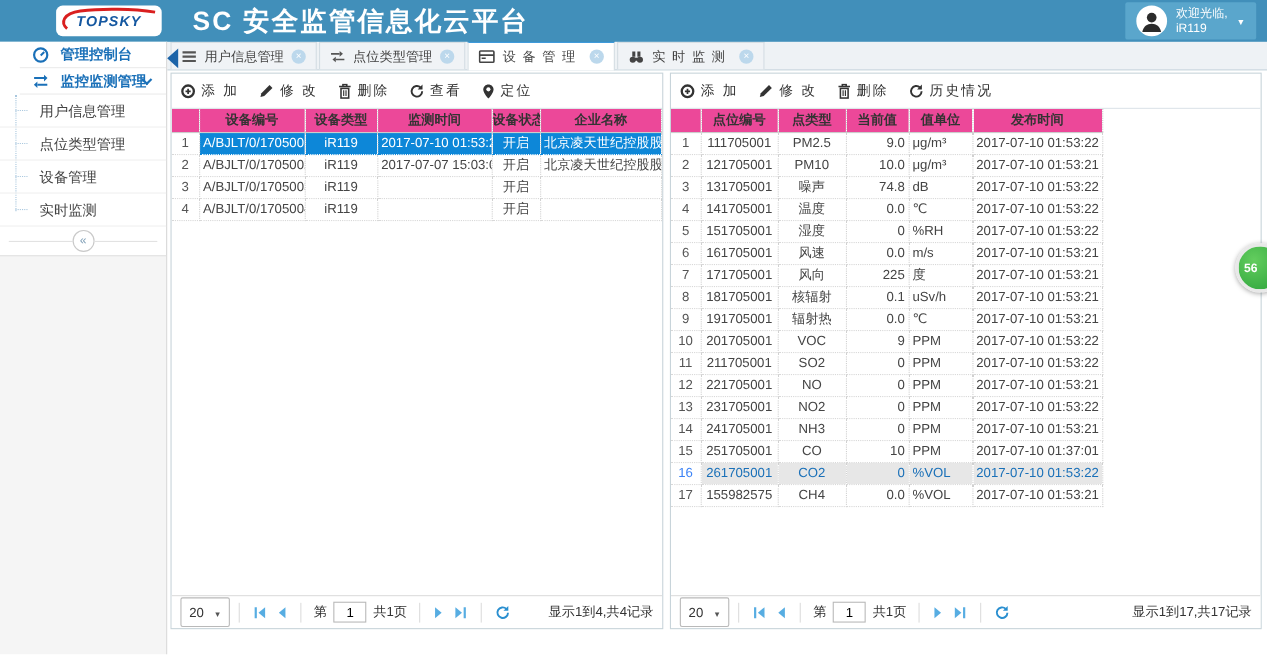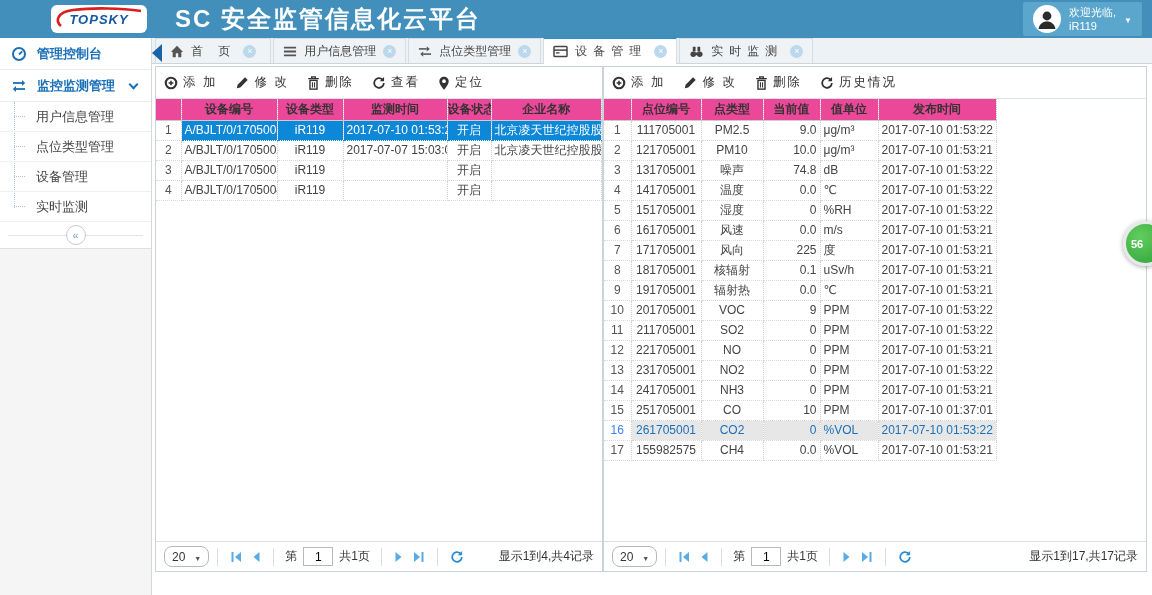--- a/index.html
+++ b/index.html
@@ -13,21 +13,21 @@
   .logo svg { position:absolute; left:0; top:0; }
   .app-title { color:#fff; font-size:24px; font-weight:bold; letter-spacing:2px; margin-left:28px; }
   .user-box { margin-left:auto; margin-right:10px; background:#5aa6cc; height:34px; border-radius:2px; display:flex; align-items:center; padding:0 10px; gap:8px; cursor:pointer; }
   .avatar { width:28px; height:28px; border-radius:50%; background:#fff; display:flex; align-items:center; justify-content:center; overflow:hidden; }
   .welcome { color:#fff; font-size:11px; line-height:1.3; }
   .caret::before { content:"▼"; color:#fff; font-size:8px; }
 
   
   .main-row { display:flex; height:557px; }
   .sidebar { width:152px; background:#fff; border-right:1px solid #d7d7d7; display:flex; flex-direction:column; position:relative; }
-  .side-section { height:32px; display:flex; align-items:center; gap:10px; padding-left:11px; color:#1a70b8; font-weight:bold; font-size:13px; border-bottom:1px solid #ececec; cursor:pointer; position:relative; }
+  .side-section { height:24px; display:flex; align-items:center; gap:10px; padding-left:11px; color:#1a70b8; font-weight:bold; font-size:13px; border-bottom:1px solid #ececec; cursor:pointer; position:relative;margin-left:18px; }
   .side-chevron { position:absolute; right:14px; width:7px; height:7px; border-right:2px solid #1a70b8; border-bottom:2px solid #1a70b8; transform:rotate(45deg); margin-top:-3px; }
   .side-sub { position:relative; }
   .side-sub::before { content:""; position:absolute; left:14px; top:0; bottom:14px; border-left:1px dotted #a9c7de; }
   .side-item { height:30px; display:flex; align-items:center; padding-left:36px; font-size:13px; color:#444; border-bottom:1px solid #f0f0f0; cursor:pointer; position:relative; }
   .side-item::before { content:""; position:absolute; left:14px; width:11px; border-top:1px dotted #a9c7de; }
   .collapse-bar { height:26px; display:flex; align-items:center; padding:0 8px; cursor:pointer; }
   .collapse-bar .line { flex:1; border-top:1px solid #e2e2e2; }
   .collapse-circle { width:20px; height:20px; border:1px solid #c9c9c9; border-radius:50%; display:flex; align-items:center; justify-content:center; color:#7d9db5; font-size:11px; background:#fff; }
   .side-fill { flex:1; background:#f5f5f5; border-top:1px solid #e0e0e0; }
   .side-tri { position:absolute; left:152px; top:44px; width:0; height:0; border-top:9px solid transparent; border-bottom:9px solid transparent; border-right:10px solid #1b63a8; z-index:6; }
@@ -36,21 +36,21 @@
   .content { flex:1; display:flex; flex-direction:column; background:#fff; min-width:0; }
   .tabbar { height:26px; background:#eef2f5; border-bottom:1px solid #c9d6de; display:flex; align-items:flex-end; padding-left:3px; }
   .tab { height:25px; display:flex; align-items:center; gap:7px; padding:0 9px; background:#f0f3f6; border:1px solid #d4dde3; border-bottom:none; font-size:12px; color:#444; margin-right:2px; cursor:pointer; }
   .tab.home { padding:0 14px; }
   .tab .gap { letter-spacing:6px; }
   .tab.active { background:#fff; border-top:2px solid #2b8fd6; height:27px; margin-bottom:-1px; }
   .tab-x { width:13px; height:13px; border-radius:50%; background:#bcd8ec; color:#fff; font-size:9px; line-height:12px; text-align:center; cursor:pointer; }
   .tab-x::before { content:"×"; }
   .tab svg { flex:none; }
 
-  .panels { flex:1; display:flex; gap:0; padding:2px 5px 0 3px;justify-content:center; }
+  .panels { flex:1; display:flex; gap:6px; padding:2px 5px 0 3px;justify-content:center; }
   .panel { border:1px solid #c8d4da; background:#fff; position:relative; height:506px; overflow:hidden; }
   .panel.left { width:448px; flex:none; }
   .panel.right { flex:1; }
 
   .ptoolbar { height:32px; border-bottom:1px solid #dde4e9; display:flex; align-items:center; padding:0 8px; gap:18px; }
   .tbtn { background:none; border:none; font-size:12.5px; color:#333; display:flex; align-items:center; gap:5px; cursor:pointer; font-family:inherit; letter-spacing:2px; }
   .tbtn svg { flex:none; }
   .search-wrap { margin-left:auto; position:relative; }
   .search-wrap input { width:138px; height:22px; border:1px solid #ccc; border-radius:3px; padding:0 22px 0 6px; font-size:12px; color:#333; font-family:inherit; }
   .search-wrap input::placeholder { color:#aaa; letter-spacing:0; }
@@ -64,21 +64,21 @@
   td.num { color:#555; }
   td.l { text-align:left; }
   td.r { text-align:right; }
   td.company { text-align:left; }
   tr.sel td { background:#0d87d8; color:#fff; border-bottom-color:#0d87d8; }
   tr.sel td.num { background:#fff; color:#555; border-bottom-color:#d8d8d8; }
   tr.hl td { background:#e7e7e7; color:#1a70b8; }
   tr.hl td.num { background:#fff; color:#3b82f6; }
 
   .pager { position:absolute; left:0; right:0; bottom:0; height:30px; border-top:1px solid #ddd; background:#fff; display:flex; align-items:center; padding:0 8px; font-size:12px; color:#333; }
-  .pgsize { border:1px solid #b9b9b9; border-radius:8px; height:21px; display:flex; align-items:center; padding:0 7px; gap:9px; cursor:pointer; background:#fff; }
+  .pgsize { border:1px solid #b9b9b9; border-radius:2px; height:27px; display:flex; align-items:center; padding:0 7px; gap:9px; cursor:pointer; background:#fff; }
   .dropcaret::before { content:"▼"; font-size:7px; color:#555; }
   .sep { width:1px; height:18px; background:#ddd; margin:0 8px; }
   .pgbtn { background:none; border:none; cursor:pointer; padding:2px 4px; display:flex; align-items:center; }
   .pglabel { margin:0 3px; }
   .pginput { width:30px; height:19px; border:1px solid #b9b9b9; text-align:center; font-size:12px; margin:0 3px; font-family:inherit; }
   .pgsummary { margin-left:auto; color:#333; }
 
   .float-badge { position:fixed; right:-16px; top:221px; width:45px; height:45px; border-radius:50%; background:radial-gradient(circle at 36% 32%, #63cd5e, #2ba23a); border:3px solid #e8e8e8; box-shadow:0 1px 5px rgba(0,0,0,.35); color:#fff; font-size:11px; font-weight:bold; display:flex; align-items:center; padding-left:5px; z-index:50; cursor:pointer; }
 </style>
 </head>
@@ -138,27 +138,20 @@
     <div class="collapse-bar">
       <span class="line"></span>
       <span class="collapse-circle">«</span>
       <span class="line"></span>
     </div>
     <div class="side-fill"></div>
   </aside>
 
   <main class="content">
     <div class="tabbar">
-      <div class="tab home">
-        <svg width="14" height="13" viewBox="0 0 16 15">
-          <path d="M8 1 15 8h-2v6h-3.6V9.5H6.6V14H3V8H1z" fill="#555"></path>
-        </svg>
-        <span class="gap">首 页</span>
-        <span class="tab-x"></span>
-      </div>
       <div class="tab">
         <svg width="14" height="13" viewBox="0 0 16 15">
           <path d="M1 3h14M1 7.5h14M1 12h14" stroke="#555" stroke-width="2.2"></path>
         </svg>
         <span>用户信息管理</span>
         <span class="tab-x"></span>
       </div>
       <div class="tab">
         <svg width="14" height="13" viewBox="0 0 16 15">
           <path d="M1 4.5h9" stroke="#555" stroke-width="1.8" fill="none"></path>

